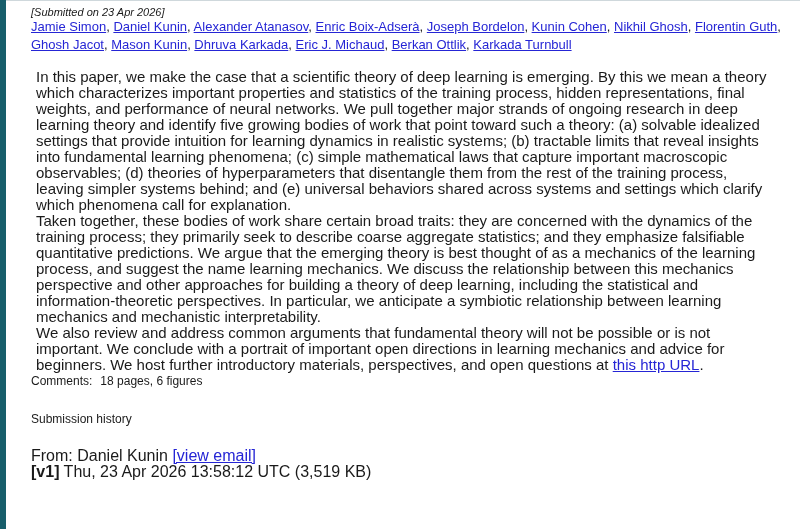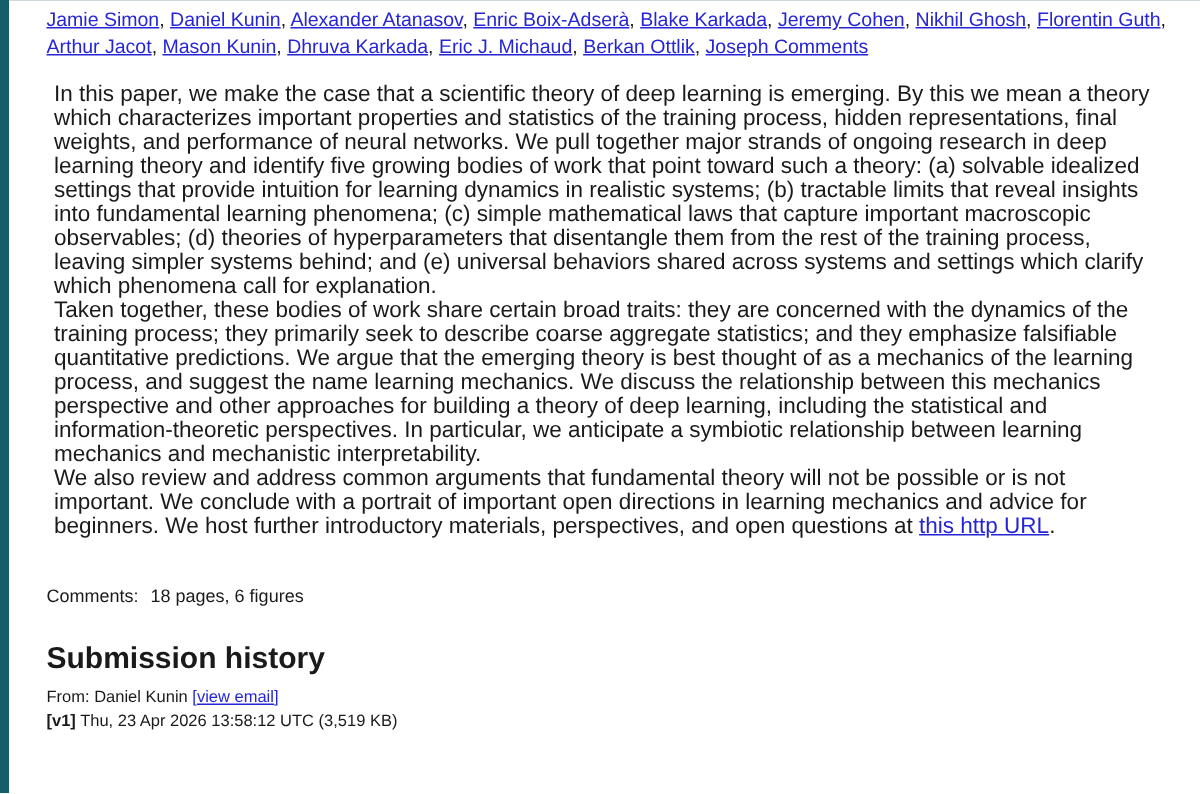--- a/index.html
+++ b/index.html
@@ -55,21 +55,20 @@
   }
   .authors a { text-decoration: underline; }
   blockquote.abstract {
     margin: 14px 16px 0 5px;
     padding: 0;
     font-size: 15px;
     line-height: 16px;
   }
   blockquote.abstract p { margin: 0; }
   .meta-table {
-    margin-top: 30px;
     font-size: 12px;
     border-collapse: collapse;
   }
   .meta-table td {
     padding: 1px 0;
     vertical-align: top;
     line-height: 15px;
   }
   .meta-table td.lbl {
     width: 56px;
@@ -87,41 +86,42 @@
     font-size: 9px;
     font-weight: bold;
     line-height: 12px;
     text-align: center;
     vertical-align: -1px;
     margin-left: 4px;
     font-family: "Liberation Serif", serif;
     cursor: pointer;
   }
   h2.subhist {
-    font-size: 20px;
-    font-weight: bold;
-    margin: 22px 0 6px 0;
+    font-size: 12px;
+    font-weight: normal;
+    margin: 22px 0 22px 0;
   }
   .hist-line {
-    font-size: 11px;
+    font-size: 16px;
     line-height: 16px;
     margin: 0;
   }
 </style>
 </head>
 <body>
 
 <div class="top-rule"></div>
 <div class="accent-bar"></div>
 
 <div class="content">
 
+  <p class="submitted">[Submitted on 23 Apr 2026]</p>
 
 
-  <div class="authors"><a>Jamie Simon</a>, <a>Daniel Kunin</a>, <a>Alexander Atanasov</a>, <a>Enric Boix-Adserà</a>, <a>Blake Karkada</a>, <a>Jeremy Cohen</a>, <a>Nikhil Ghosh</a>, <a>Florentin Guth</a>, <a>Arthur Jacot</a>, <a>Mason Kunin</a>, <a>Dhruva Karkada</a>, <a>Eric J. Michaud</a>, <a>Berkan Ottlik</a>, <a>Joseph Comments</a></div>
+  <div class="authors"><a>Jamie Simon</a>, <a>Daniel Kunin</a>, <a>Alexander Atanasov</a>, <a>Enric Boix-Adserà</a>, <a>Joseph Bordelon</a>, <a>Kunin Cohen</a>, <a>Nikhil Ghosh</a>, <a>Florentin Guth</a>, <a>Ghosh Jacot</a>, <a>Mason Kunin</a>, <a>Dhruva Karkada</a>, <a>Eric J. Michaud</a>, <a>Berkan Ottlik</a>, <a>Karkada Turnbull</a></div>
 
   <blockquote class="abstract">
     <p>In this paper, we make the case that a scientific theory of deep learning is emerging. By this we mean a theory which characterizes important properties and statistics of the training process, hidden representations, final weights, and performance of neural networks. We pull together major strands of ongoing research in deep learning theory and identify five growing bodies of work that point toward such a theory: (a) solvable idealized settings that provide intuition for learning dynamics in realistic systems; (b) tractable limits that reveal insights into fundamental learning phenomena; (c) simple mathematical laws that capture important macroscopic observables; (d) theories of hyperparameters that disentangle them from the rest of the training process, leaving simpler systems behind; and (e) universal behaviors shared across systems and settings which clarify which phenomena call for explanation.</p>
     <p>Taken together, these bodies of work share certain broad traits: they are concerned with the dynamics of the training process; they primarily seek to describe coarse aggregate statistics; and they emphasize falsifiable quantitative predictions. We argue that the emerging theory is best thought of as a mechanics of the learning process, and suggest the name learning mechanics. We discuss the relationship between this mechanics perspective and other approaches for building a theory of deep learning, including the statistical and information-theoretic perspectives. In particular, we anticipate a symbiotic relationship between learning mechanics and mechanistic interpretability.</p>
     <p><span>We also review and address common arguments that fundamental theory will not be possible or is not important. We conclude with a portrait of important open directions in learning mechanics and advice for beginners. We host further introductory materials, perspectives, and open questions at </span><a>this http URL</a><span>.</span></p>
   </blockquote>
 
   <table class="meta-table">
     <tbody>
         <tr>

